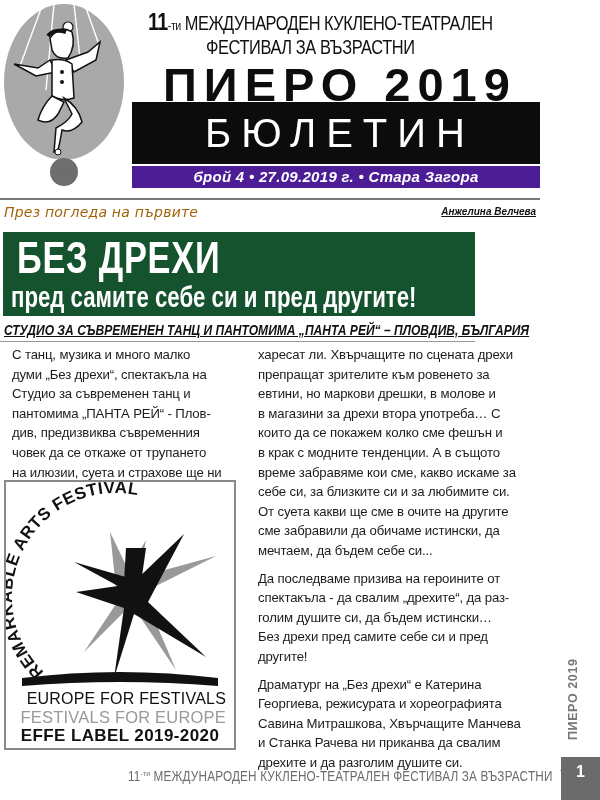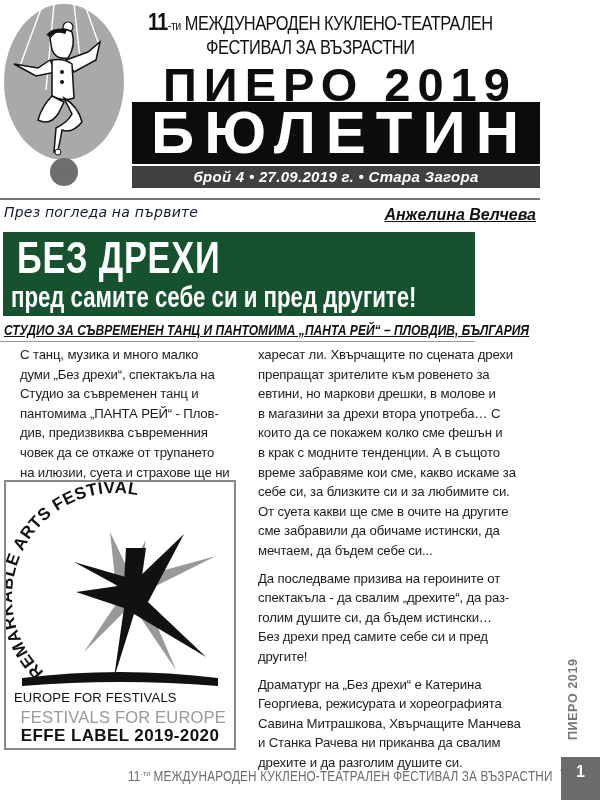--- a/index.html
+++ b/index.html
@@ -16,56 +16,56 @@
   .mast-line1 .num { font-weight: bold; font-size: 24px; }
   .mast-line1 .sup { font-size: 13px; }
   .mast-line2 { position: absolute; left: 206px; top: 36px; white-space: nowrap;
     font-size: 20px; color: #111; letter-spacing: -0.5px;
     transform: scaleX(0.82); transform-origin: left top; }
 
   .mast-title { position: absolute; left: 140px; top: 60px; width: 400px; text-align: center;
     font-size: 47px; font-weight: bold; letter-spacing: 7px; color: #0d0d0d; line-height: 50px; }
 
   .mast-black { position: absolute; left: 132px; top: 102px; width: 408px; height: 62px; background: #0c0c0c; }
-  .mast-black-text { display: block; text-align: center; color: #fff; font-weight: bold;
-    font-size: 60px; letter-spacing: 10px; line-height: 62px; padding-left: 8px; }
-  .mast-grey { position: absolute; left: 132px; top: 166px; width: 408px; height: 22px; background: #404040; }
+  .mast-black-text { display: block; text-align: center; color: #fff; font-weight: normal;
+    font-size: 40px; letter-spacing: 10px; line-height: 62px; padding-left: 8px; }
+  .mast-grey { position: absolute; left: 132px; top: 166px; width: 408px; height: 22px; background: #4c1d95; }
   .mast-grey-text { display: block; text-align: center; color: #fff; font-weight: bold; font-style: italic;
     font-size: 15px; line-height: 22px; letter-spacing: 0.3px; }
   .mast-rule { position: absolute; left: 0; top: 198px; width: 540px; height: 2px; background: #777; }
 
   
   .section-label { position: absolute; left: 4px; top: 204px; font-family: "DejaVu Sans", sans-serif;
-    font-size: 14px; color: #0f172a; letter-spacing: 0.2px; font-style: italic; }
-  .byline { position: absolute; right: 64px; top: 206px; font-size: 16px; font-weight: bold; font-style: italic;
+    font-size: 14px; color: #a16207; letter-spacing: 0.2px; font-style: italic; }
+  .byline { position: absolute; right: 64px; top: 206px; font-size: 10px; font-weight: bold; font-style: italic;
     text-decoration: underline; color: #111; }
 
   
   .headline-box { position: absolute; left: 3px; top: 232px; width: 472px; height: 84px; background: #14532d; }
   .headline-main { position: absolute; left: 14px; top: 2px; color: #fff; font-weight: bold;
     font-size: 44px; line-height: 48px; letter-spacing: 1px; transform: scaleX(0.78); transform-origin: left top;
     white-space: nowrap; }
   .headline-sub { position: absolute; left: 8px; top: 48px; color: #fff; font-weight: bold;
     font-size: 30px; line-height: 34px; transform: scaleX(0.74); transform-origin: left top; white-space: nowrap; }
 
   .kicker { position: absolute; left: 4px; top: 322px; white-space: nowrap; font-size: 14px; font-weight: bold;
     font-style: italic; text-decoration: underline; color: #111; transform: scaleX(0.86); transform-origin: left top; }
   .kicker-rule { position: absolute; left: 0; top: 341px; width: 475px; height: 1px; background: #999; }
 
   
   .col { position: absolute; font-size: 13.2px; line-height: 19.6px; color: #1c1c1c; letter-spacing: -0.15px; }
   .col p { margin-bottom: 8px; }
-  .col-left { left: 20px; top: 345px; width: 235px; }
+  .col-left { left: 12px; top: 345px; width: 235px; }
   .col-right { left: 258px; top: 345px; width: 300px; }
   .col .line { display: block; white-space: nowrap; }
 
   
   .effe-box { position: absolute; left: 4px; top: 480px; width: 232px; height: 270px; border: 2px solid #888; background: #fff; }
   .effe-box svg { position: absolute; left: 0; top: 0; width: 228px; height: 266px; }
-  .effe-t1 { position: absolute; left: 8px; top: 208px; width: 212px; text-align: left; font-size: 13px; color: #111; letter-spacing: 0.2px; white-space: nowrap; }
+  .effe-t1 { position: absolute; left: 8px; top: 208px; width: 212px; text-align: right; font-size: 16px; color: #111; letter-spacing: 0.2px; white-space: nowrap; }
   .effe-t2 { position: absolute; left: 8px; top: 226px; width: 212px; text-align: right; font-size: 16.5px; color: #999; letter-spacing: 0.2px; white-space: nowrap; }
   .effe-t3 { position: absolute; left: 6px; top: 244px; width: 216px; text-align: center; font-size: 17px; font-weight: bold; color: #111; letter-spacing: 0.4px; white-space: nowrap; }
 
   
   .side-strip { position: absolute; left: 566px; top: 740px; transform: rotate(-90deg); transform-origin: left top;
     font-size: 12.5px; color: #777; letter-spacing: 0.6px; white-space: nowrap; font-weight: bold; }
   .side-rule { position: absolute; left: 560px; top: 770px; width: 40px; height: 1px; background: #aaa; }
   .footer-text { position: absolute; left: 128px; top: 768px; white-space: nowrap; font-size: 14px; color: #6d6d6d;
     transform: scaleX(0.84); transform-origin: left top; letter-spacing: 0.2px; }
   .footer-text .sup { font-size: 8px; vertical-align: 5px; }

